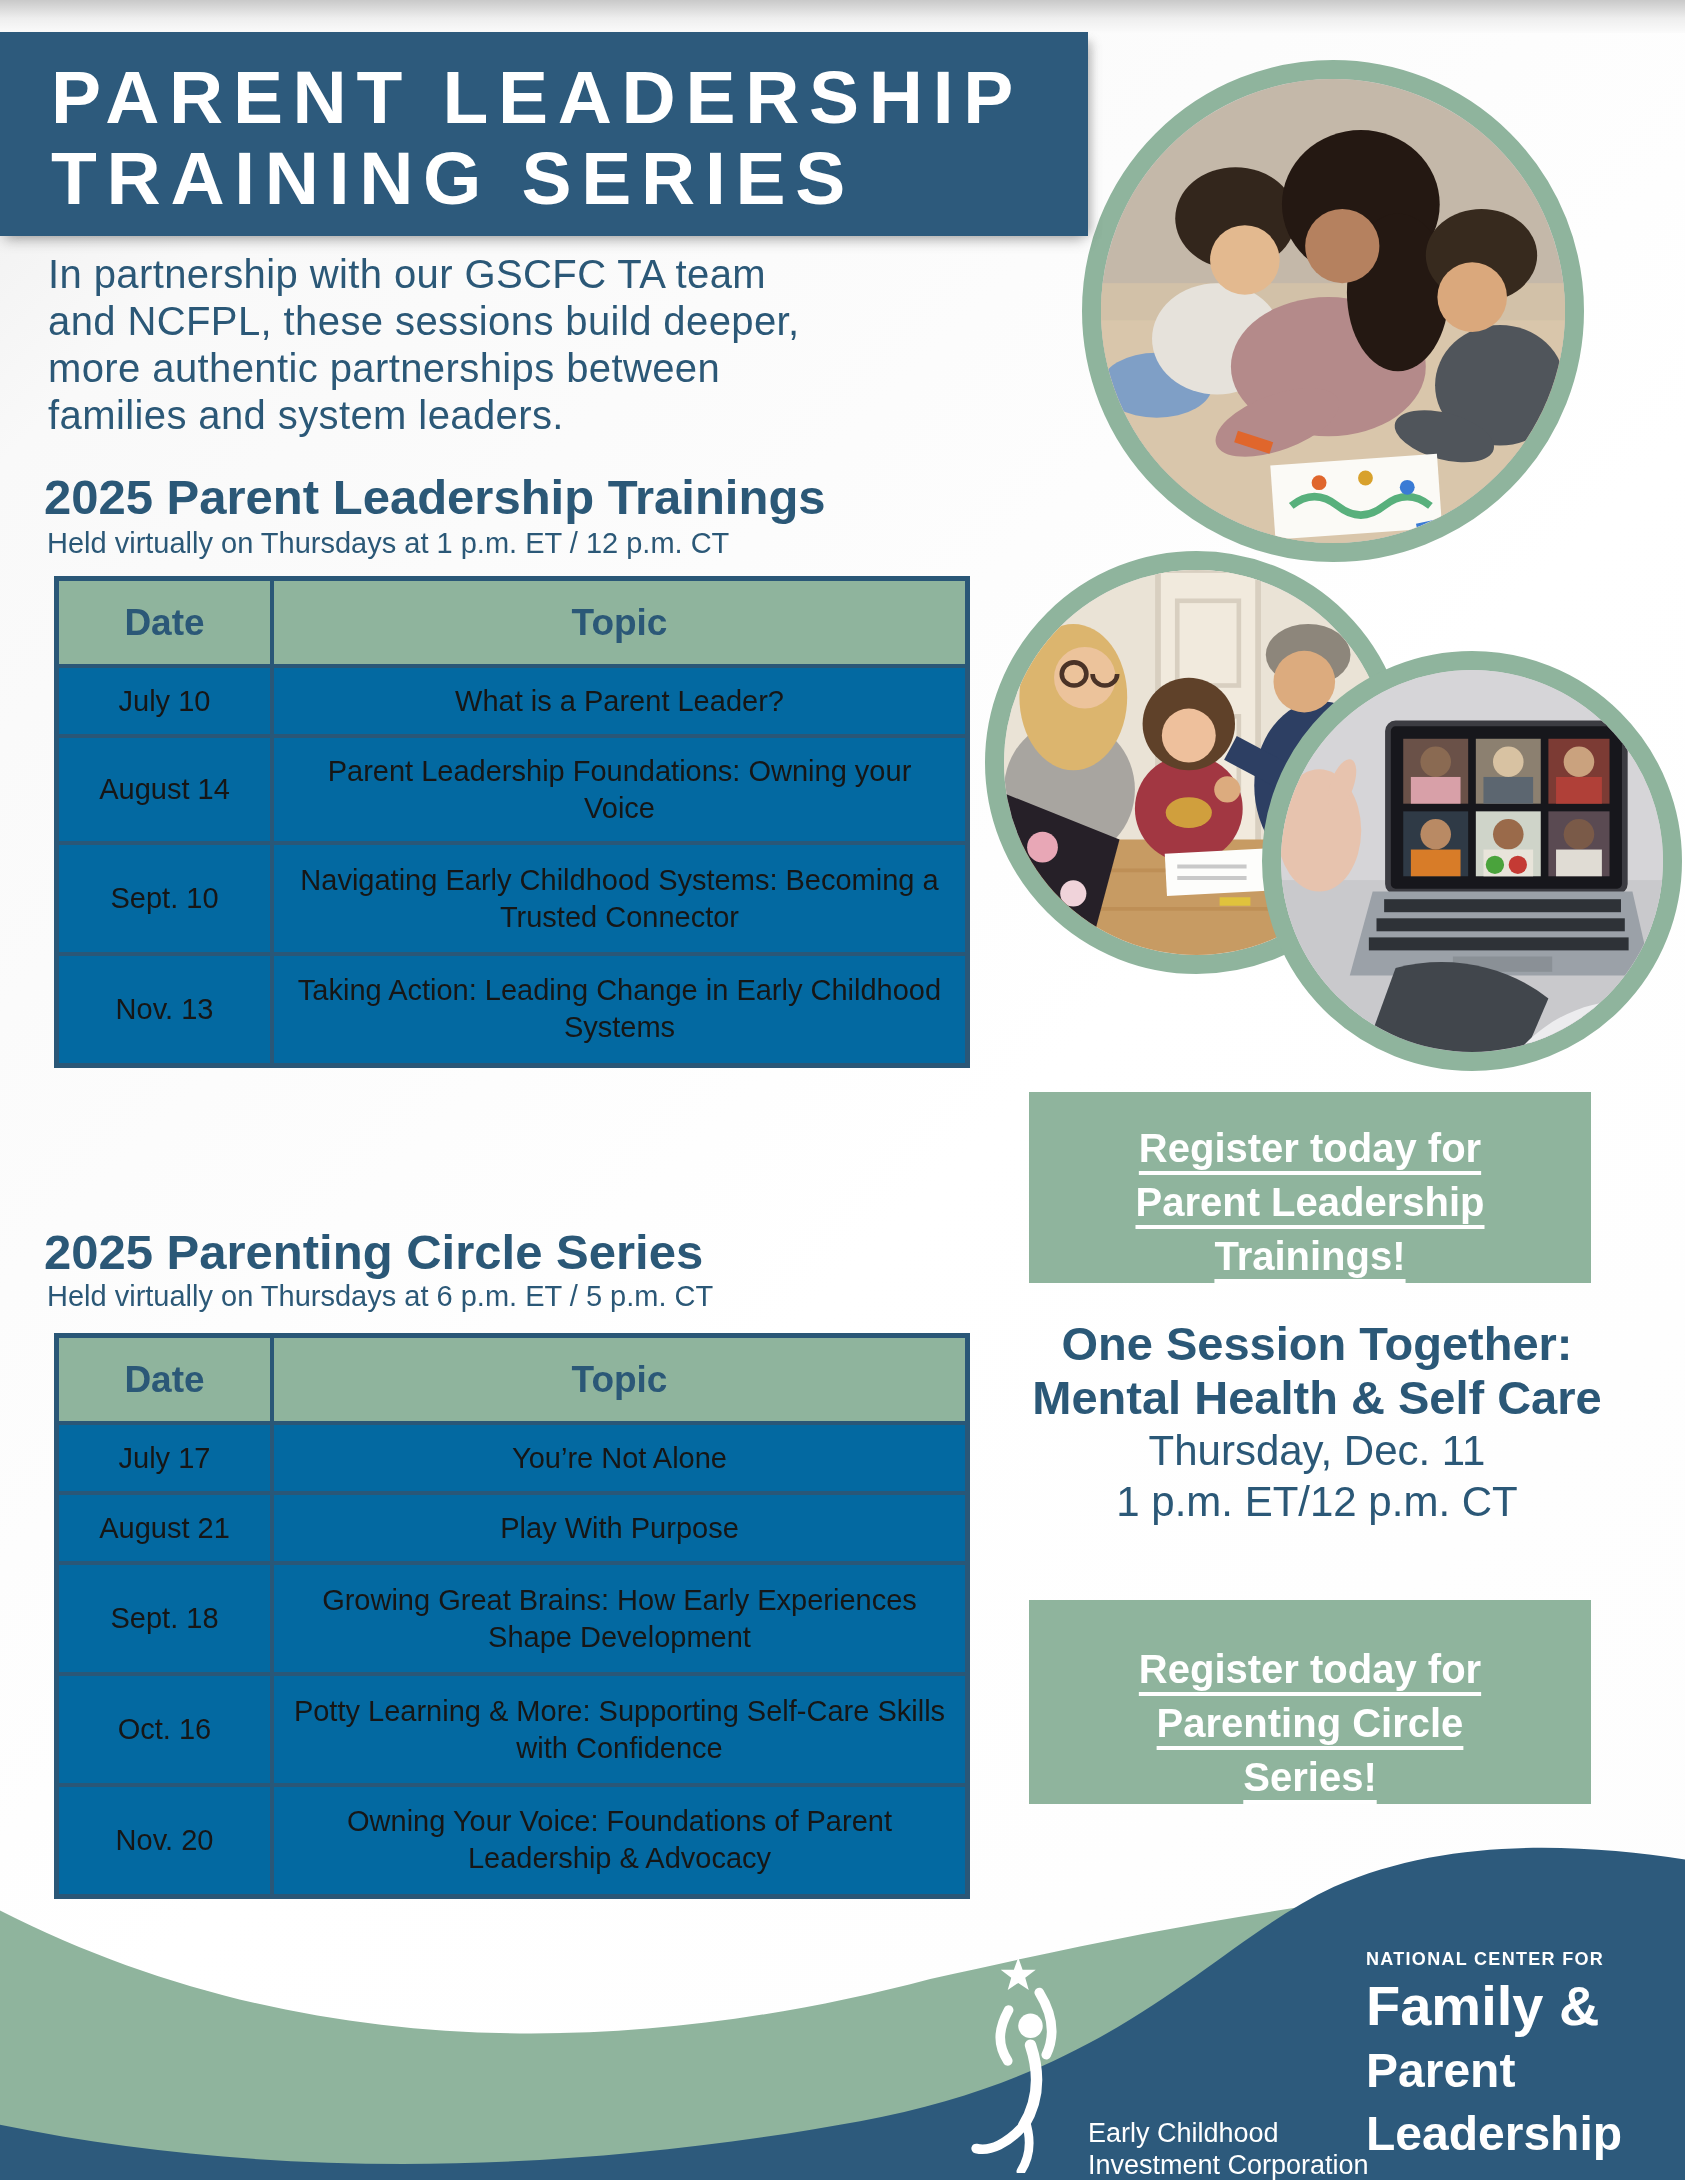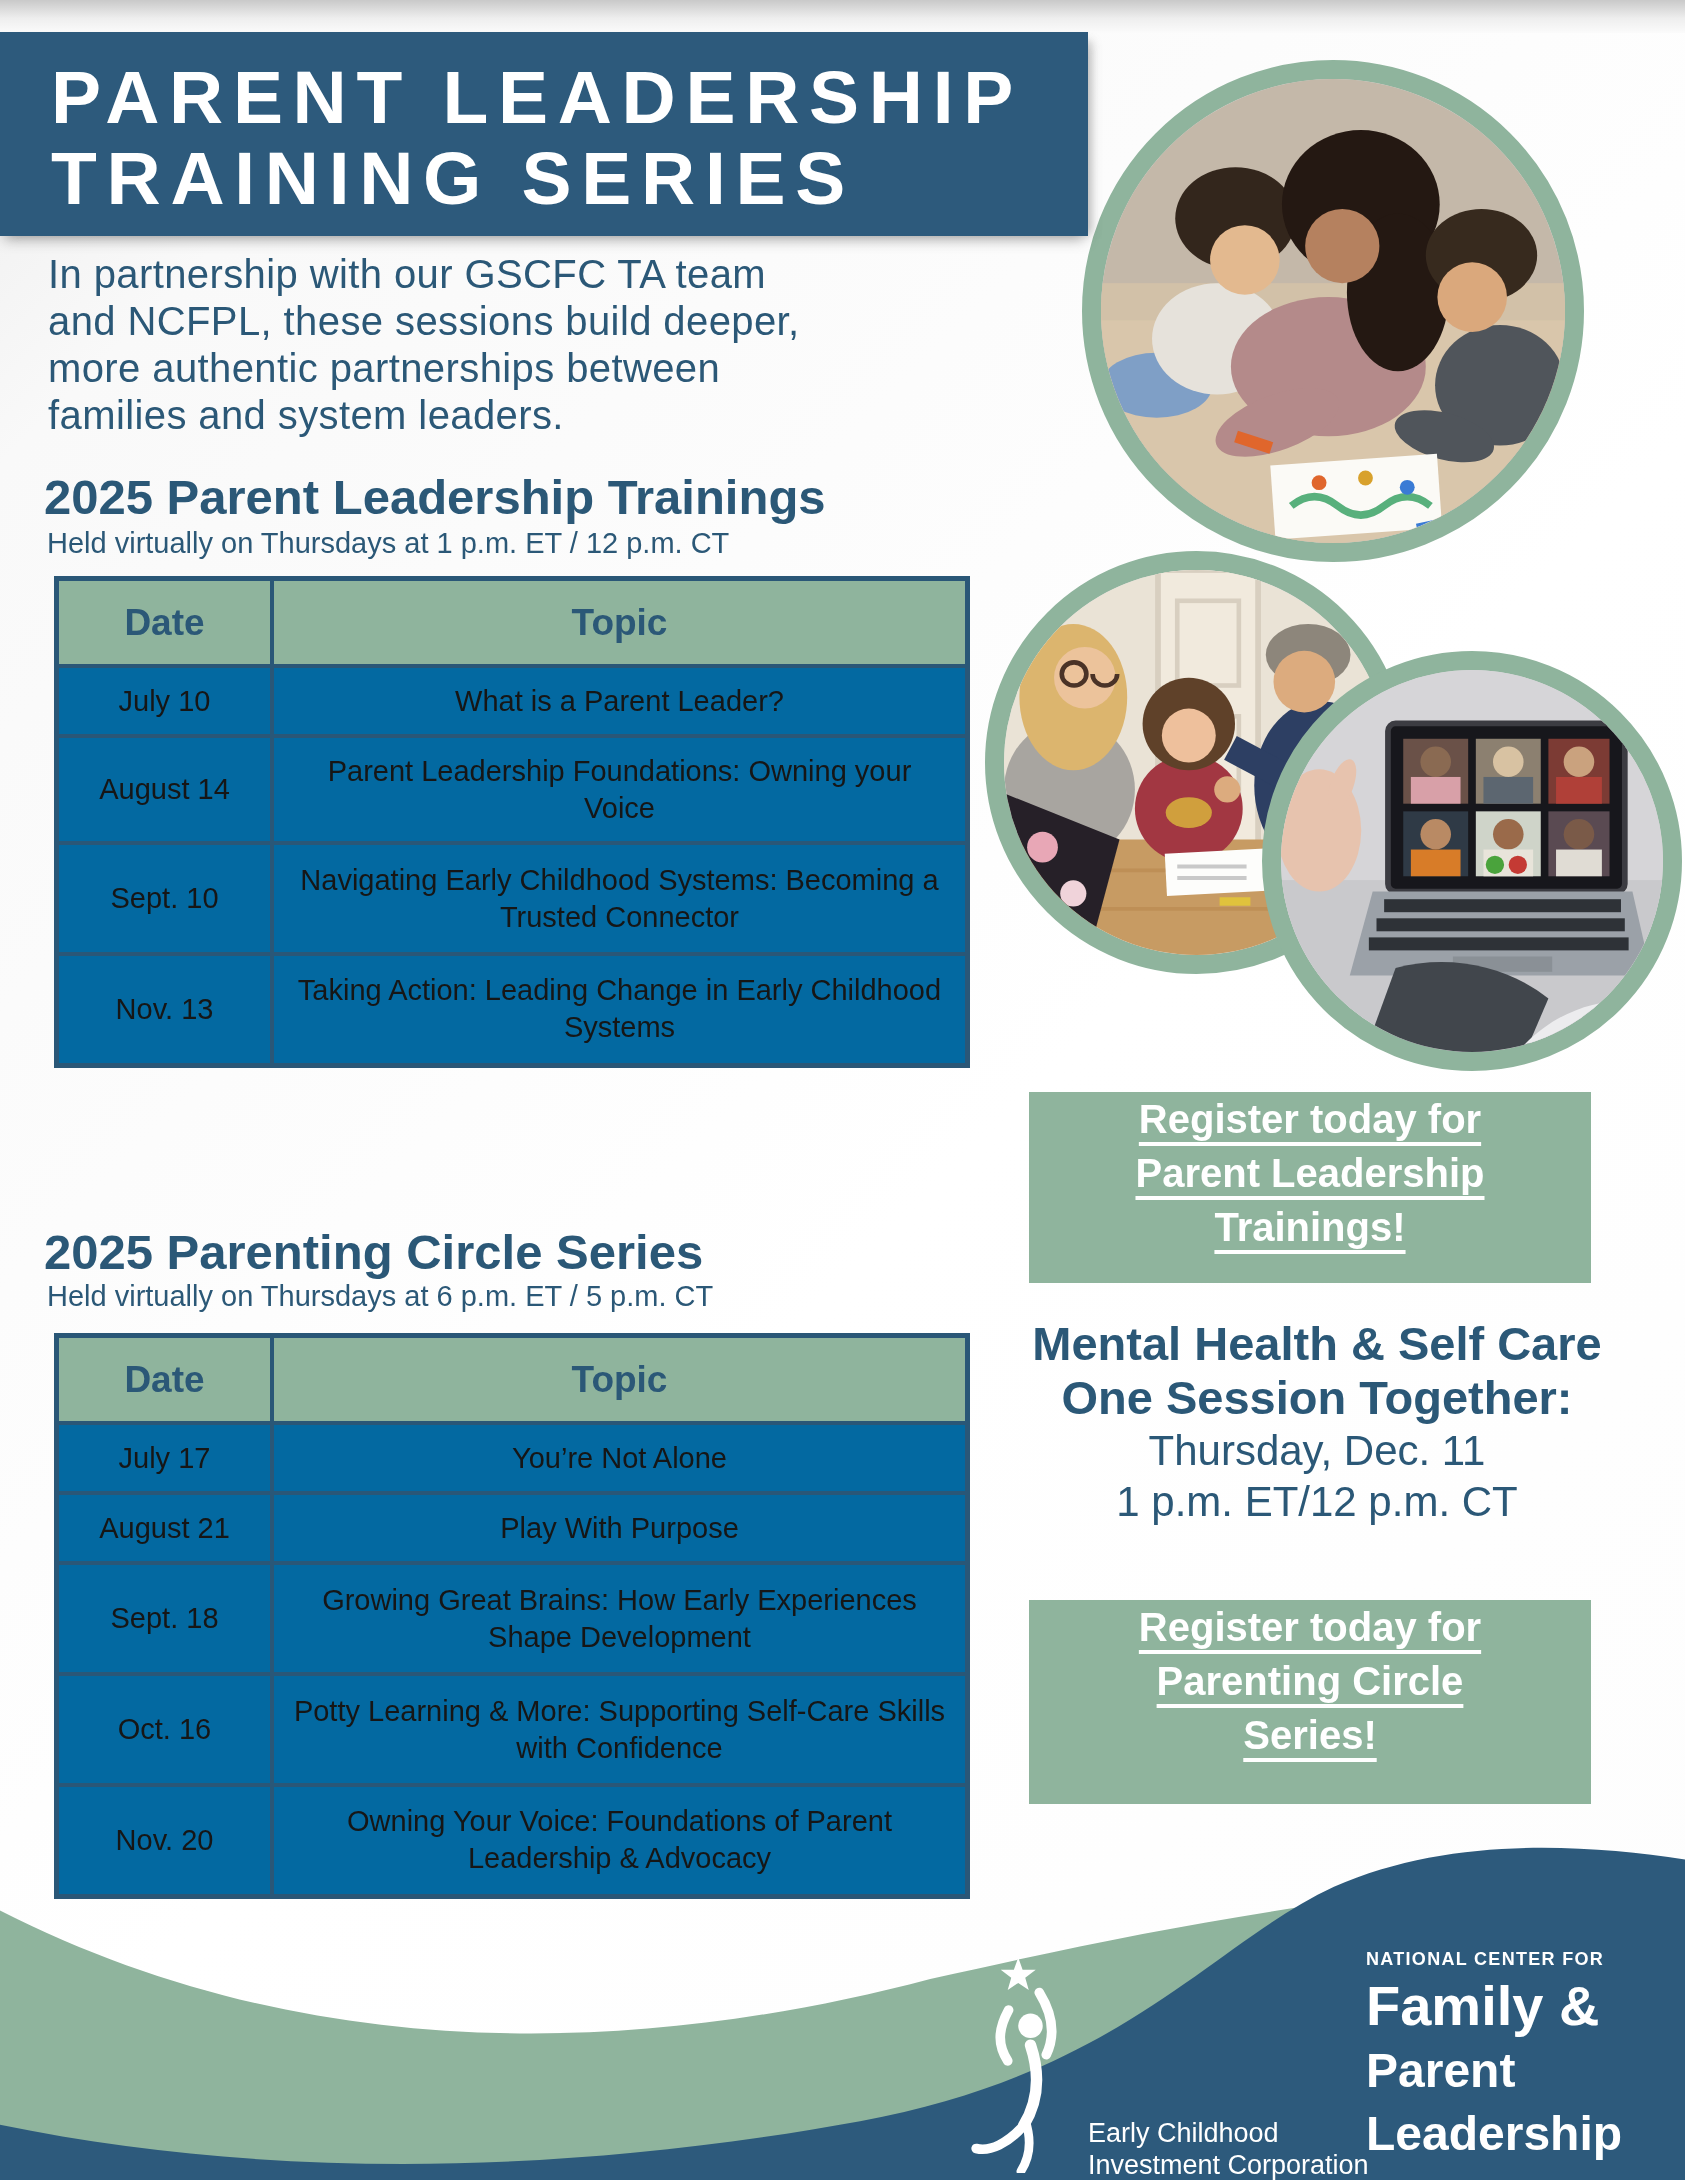--- a/index.html
+++ b/index.html
@@ -35,21 +35,21 @@
   .sched td{font-size:29px;line-height:37px;color:#161616;text-align:center;padding:5.3px 16px;}
   .col-date{width:209px;}
   .rh-s{height:70px;} .rh-m{height:107px;} .rh-l{height:111px;}
   
   .circle{border-radius:50%;border:19.3px solid #8fb49d;overflow:hidden;box-sizing:border-box;background:#ddd;}
   #c1{left:1082px;top:60px;width:502px;height:502px;z-index:3;}
   #c2{left:985px;top:551px;width:423px;height:423px;z-index:4;}
   #c3{left:1262px;top:651px;width:420px;height:420px;z-index:5;}
   .circle svg{width:100%;height:100%;display:block;}
   
-  .register{background:#8fb49d;color:#ffffff;display:flex;align-items:flex-start;justify-content:center;
+  .register{background:#8fb49d;color:#ffffff;display:flex;align-items:flex-end;justify-content:center;
     text-align:center;cursor:pointer;z-index:6;}
   .register span{font-weight:bold;font-size:40px;line-height:54px;white-space:pre-line;
     text-decoration:underline;text-decoration-thickness:3.5px;text-underline-offset:8.8px;}
   #btn1{left:1029px;top:1092px;width:562px;height:191px;}
   #btn2{left:1029px;top:1600px;width:562px;height:204px;}
   
   .one-session{left:964px;top:1317px;width:706px;text-align:center;color:#2b5877;z-index:6;}
   .one-session .b{font-weight:bold;font-size:47px;line-height:54px;white-space:nowrap;}
   .one-session .r{font-size:42px;line-height:51px;white-space:nowrap;}
   
@@ -252,22 +252,22 @@
   </svg>
 </div>
 
 <div class="abs register" id="btn1">
   <span>Register today for
 Parent Leadership
 Trainings!</span>
 </div>
 
 <div class="abs one-session">
+  <div class="b">One Session Together:</div>
   <div class="b">Mental Health &amp; Self Care</div>
-  <div class="b">One Session Together:</div>
   <div class="r">Thursday, Dec. 11</div>
   <div class="r">1 p.m. ET/12 p.m. CT</div>
 </div>
 
 <div class="abs register" id="btn2">
   <span>Register today for
 Parenting Circle
 Series!</span>
 </div>
 

